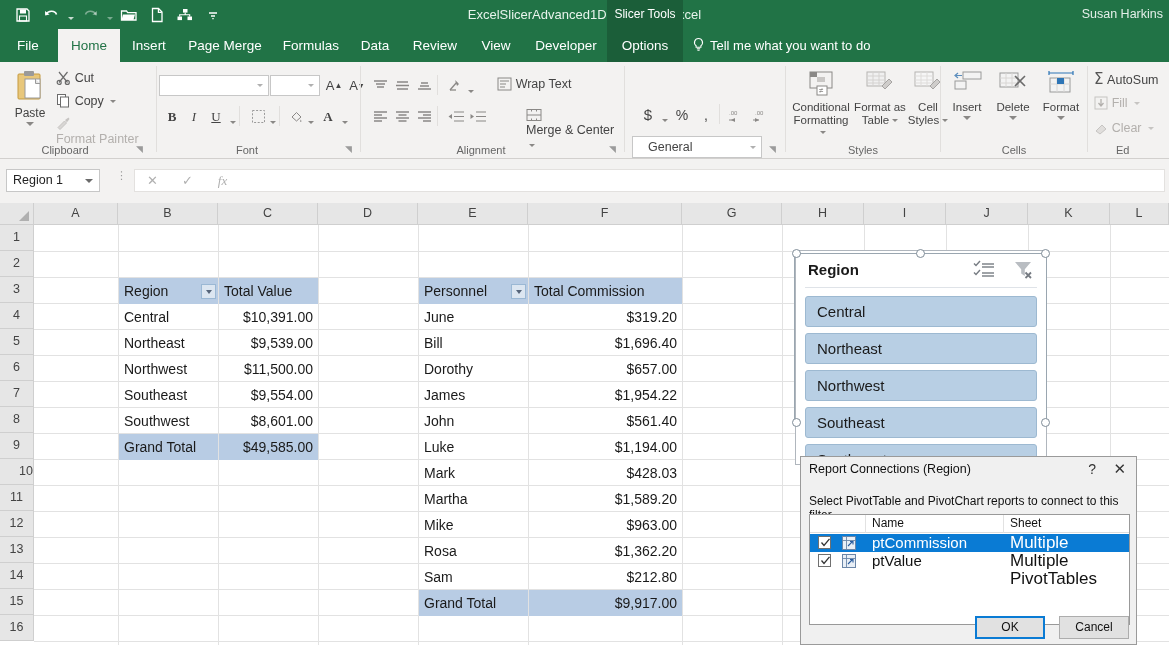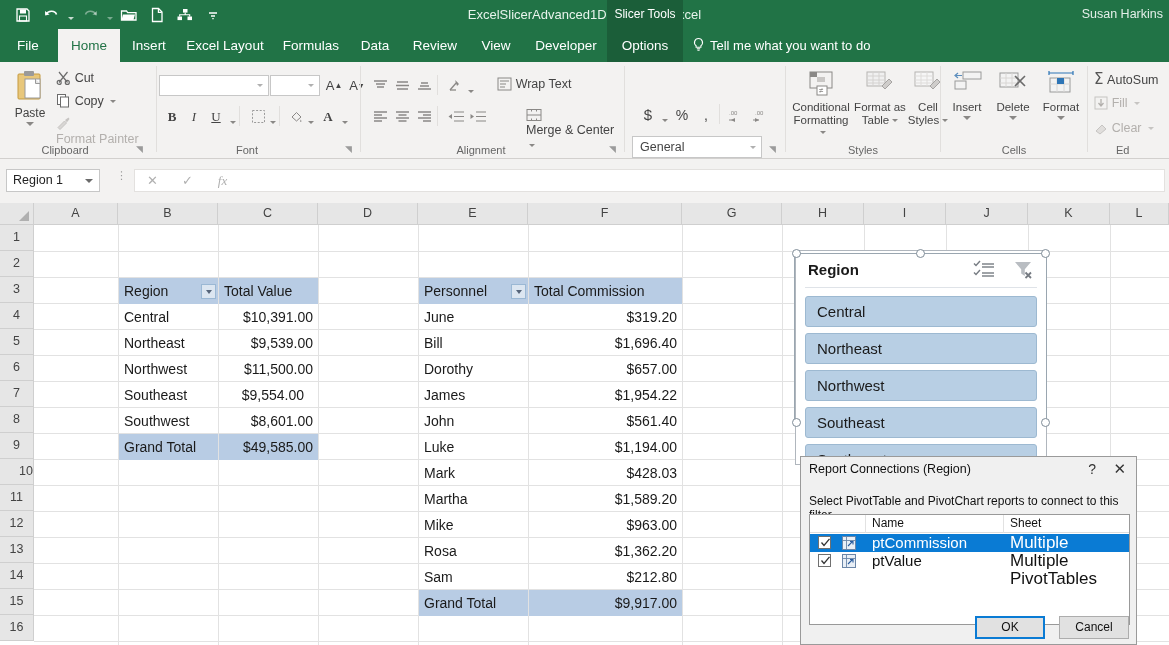--- a/index.html
+++ b/index.html
@@ -88,21 +88,21 @@
      border-left:3px solid transparent;border-right:3px solid transparent;
      border-top:3px solid #b0b0b0;}
 
   .sqbtn{ position:absolute; width:22px; height:21px; display:flex;
           align-items:center; justify-content:center; font-size:13px; color:#444;}
   .vsep{ position:absolute; width:1px; background:#e1dfdd; }
 
   
   #numfmt{ position:absolute; left:632px; top:74px; width:130px; height:22px;
            background:#fff; border:1px solid #c7c7c7; font-size:12.5px;
-           color:#444; line-height:20px; padding-left:7px; }
+           color:#444; line-height:20px; padding-left:15px; }
   #numfmt .ar{ position:absolute; right:5px; top:9px; width:0;height:0;
      border-left:3px solid transparent;border-right:3px solid transparent;
      border-top:3px solid #b0b0b0;}
 
   .bigbtn{ position:absolute; width:60px; text-align:center; }
   .bigbtn .lbl{ font-size:11.5px; color:#444; line-height:12.5px; }
   .bigbtn .ar{ width:0;height:0;border-left:4px solid transparent;
      border-right:4px solid transparent;border-top:4px solid #8a8886; margin:2px auto 0;}
 
   
@@ -256,21 +256,21 @@
   </div>
 
   <div id="slicertools">Slicer Tools</div>
   <div id="username">Susan Harkins</div>
 </div>
 
 <div id="tabsrow">
   <div class="tab" style="left:6px;width:44px;">File</div>
   <div class="tab active" style="left:58px;width:62px;">Home</div>
   <div class="tab" style="left:126px;width:46px;">Insert</div>
-  <div class="tab" style="left:180px;width:90px;">Excel Layout</div>
+  <div class="tab" style="left:180px;width:90px;">Page Merge</div>
   <div class="tab" style="left:276px;width:70px;">Formulas</div>
   <div class="tab" style="left:352px;width:46px;">Data</div>
   <div class="tab" style="left:404px;width:62px;">Review</div>
   <div class="tab" style="left:472px;width:48px;">View</div>
   <div class="tab" style="left:526px;width:80px;">Developer</div>
   <div class="tab ctx" style="left:607px;width:76px;">Options</div>
 
   <div id="tellme">
     <span class="bulb">
       <svg width="13" height="15" viewBox="0 0 13 15">
@@ -666,21 +666,21 @@
     </div>
   <div class="cell hdrblue" style="left:219px;top:75px;width:99px;">Total Value</div>
 
   <div class="cell" style="left:119px;top:101px;width:99px;">Central</div>
   <div class="cell right" style="left:219px;top:101px;width:99px;">$10,391.00</div>
   <div class="cell" style="left:119px;top:127px;width:99px;">Northeast</div>
   <div class="cell right" style="left:219px;top:127px;width:99px;">$9,539.00</div>
   <div class="cell" style="left:119px;top:153px;width:99px;">Northwest</div>
   <div class="cell right" style="left:219px;top:153px;width:99px;">$11,500.00</div>
   <div class="cell" style="left:119px;top:179px;width:99px;">Southeast</div>
-  <div class="cell right" style="left:210px;top:179px;width:99px;">$9,554.00</div>
+  <div class="cell right" style="left:219px;top:179px;width:99px;">$9,554.00</div>
   <div class="cell" style="left:119px;top:205px;width:99px;">Southwest</div>
   <div class="cell right" style="left:219px;top:205px;width:99px;">$8,601.00</div>
 
   <div class="cell totblue" style="left:119px;top:231px;width:99px;">Grand Total</div>
   <div class="cell totblue right" style="left:219px;top:231px;width:99px;">$49,585.00</div>
 
   <div class="cell hdrblue" style="left:419px;top:75px;width:109px;">Personnel</div>
   <div class="pvtfilter" style="left:511px;top:81px;">
       <i></i>
     </div>

